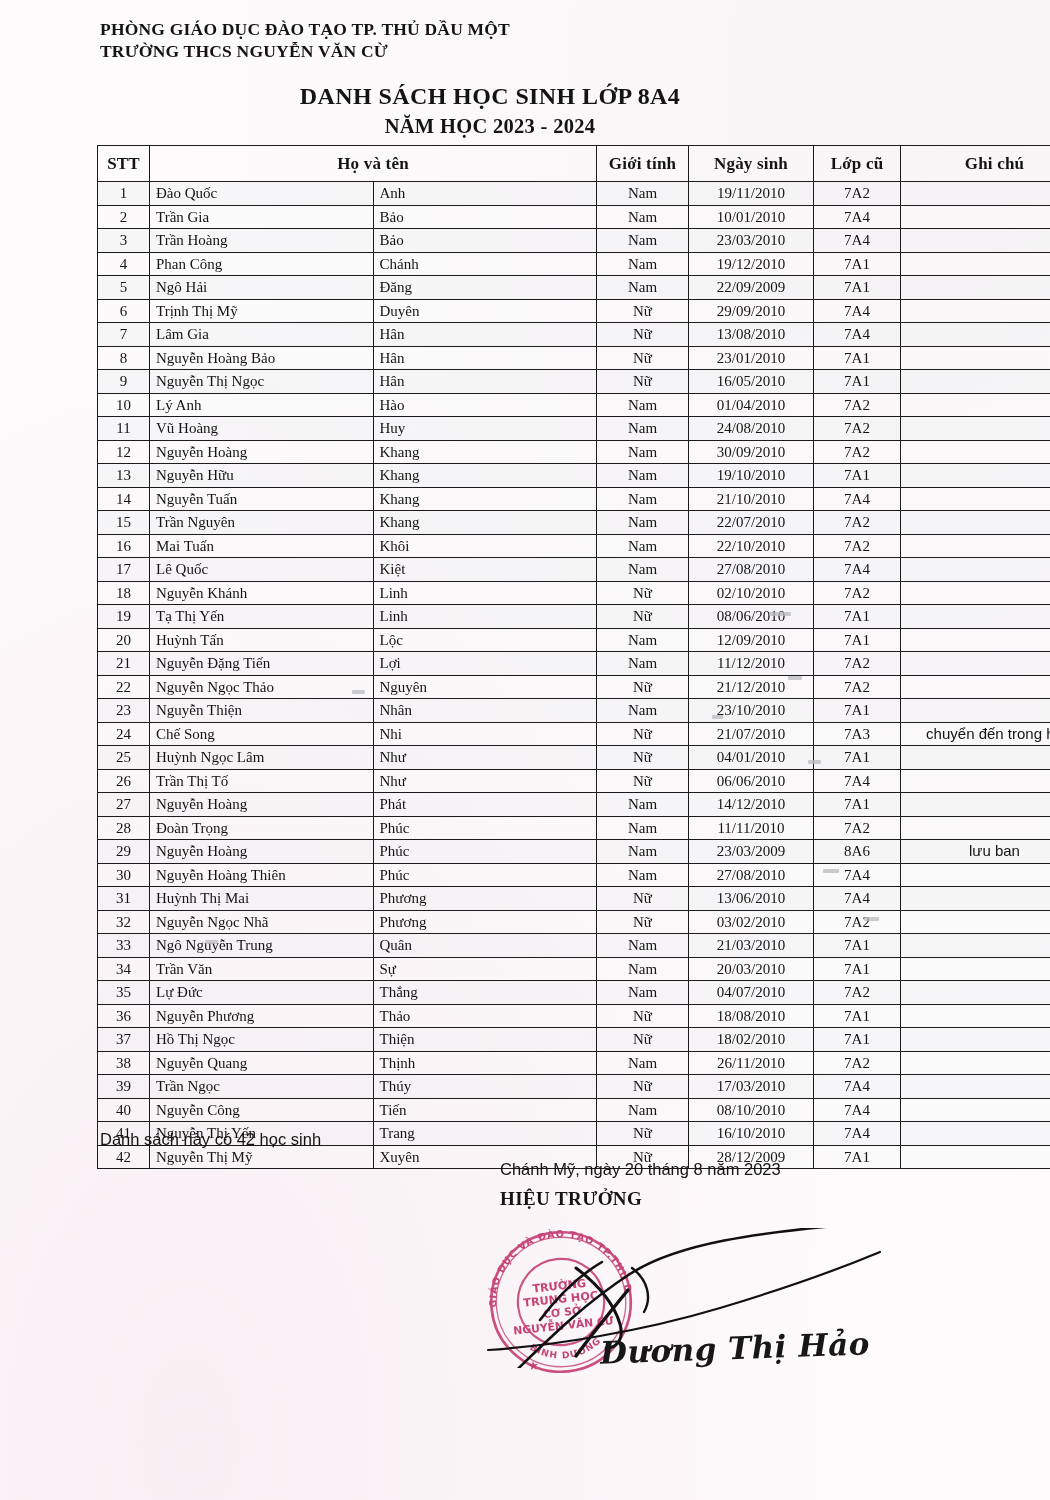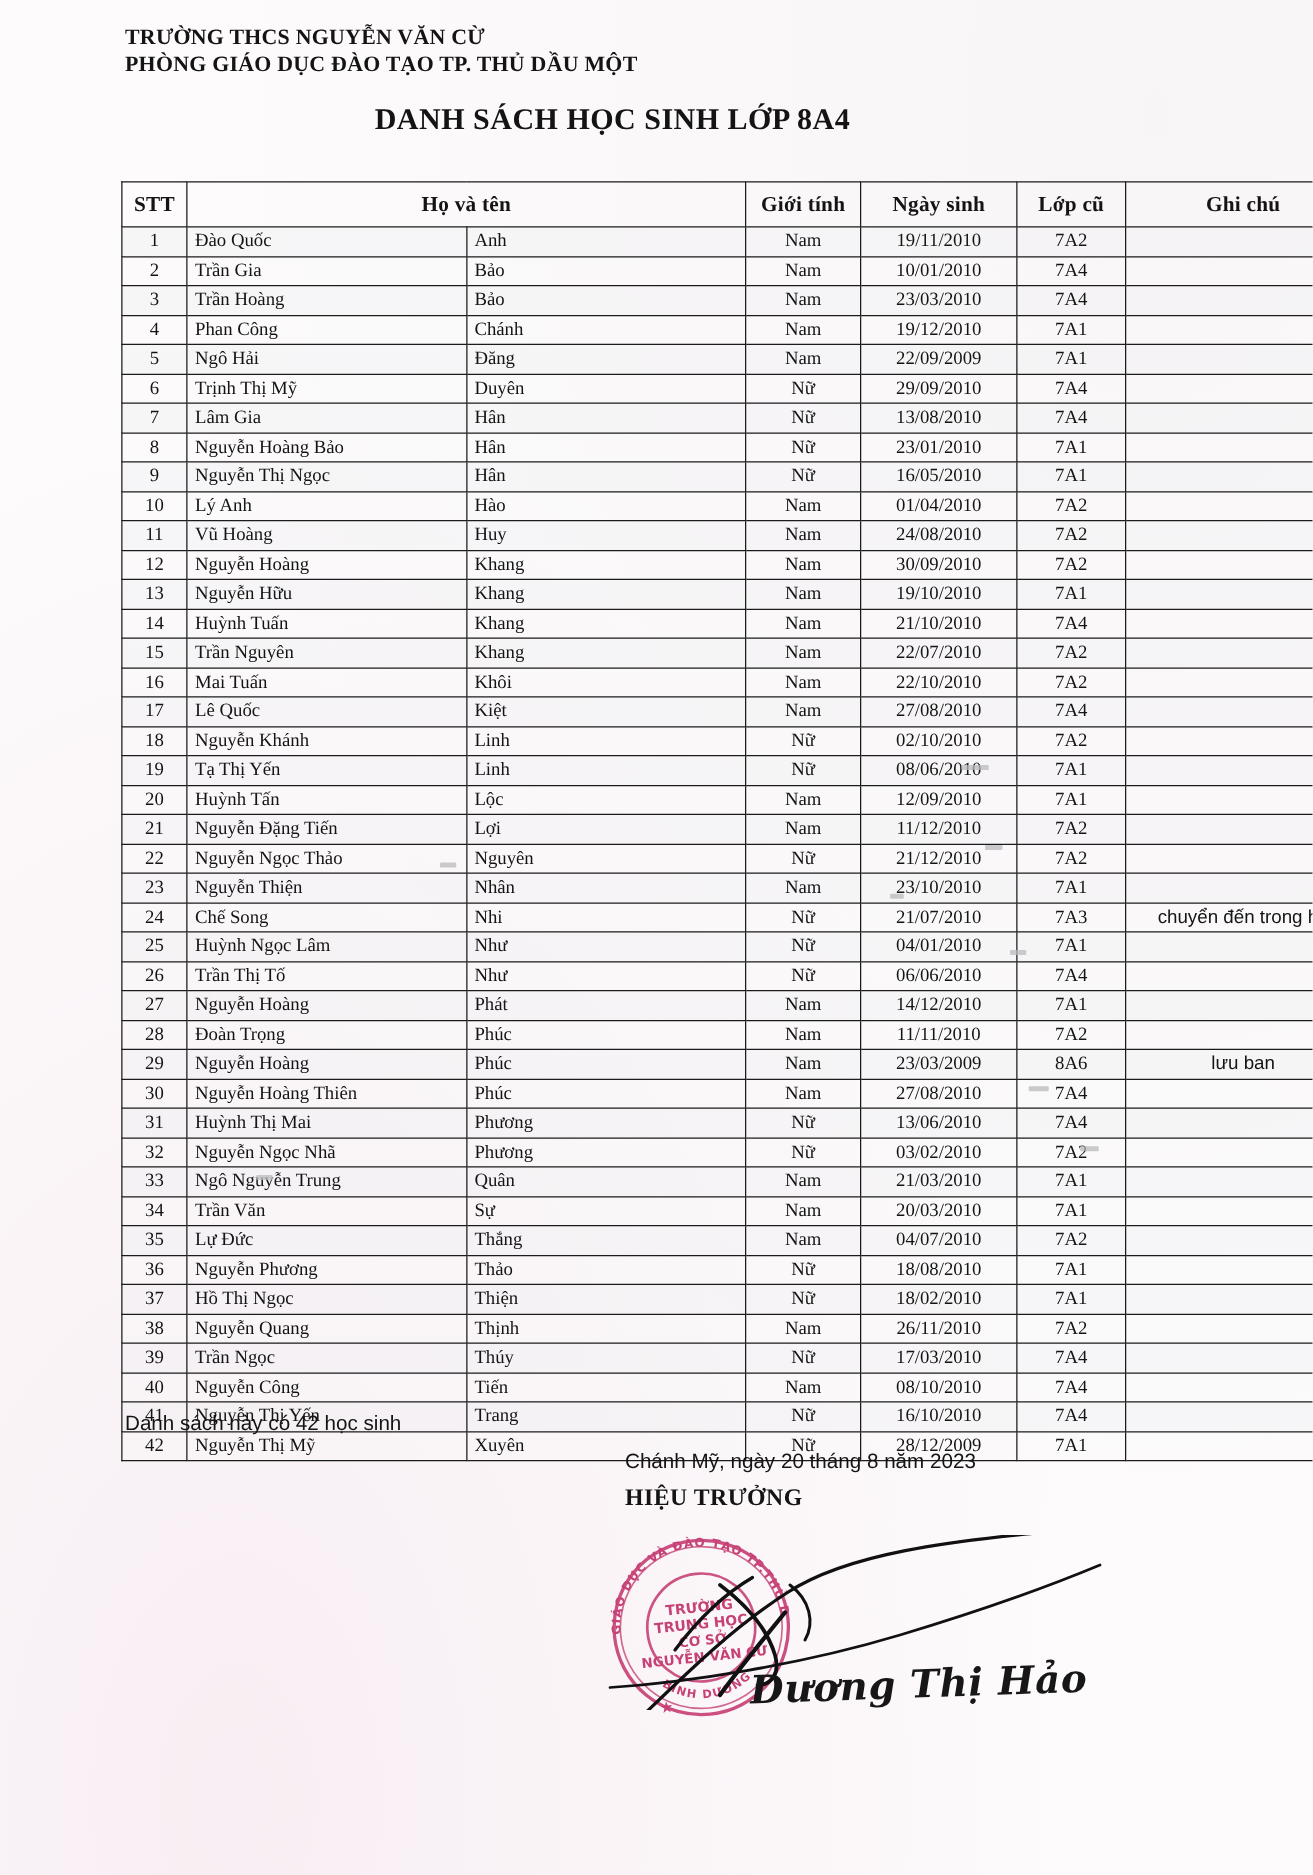--- a/index.html
+++ b/index.html
@@ -184,26 +184,27 @@
     border-radius: 1px;
     opacity: 0.75;
   }
 </style>
 </head>
 <body>
 
 <div class="page">
 
   <div class="letterhead">
+    <div class="lh-line">PHÒNG GIÁO DỤC ĐÀO TẠO TP. THỦ DẦU MỘT</div>
     <div class="lh-line">TRƯỜNG THCS NGUYỄN VĂN CỪ</div>
-    <div class="lh-line">PHÒNG GIÁO DỤC ĐÀO TẠO TP. THỦ DẦU MỘT</div>
   </div>
 
   <div class="doc-titles">
     <div class="doc-title-main">DANH SÁCH HỌC SINH LỚP 8A4</div>
+    <div class="doc-title-sub">NĂM HỌC 2023 - 2024</div>
   </div>
 
   <div class="roster-wrap">
     <table class="roster">
       <thead>
         <tr>
           <th class="c-stt">STT</th>
           <th class="name-head" colspan="2">Họ và tên</th>
           <th class="c-gt">Giới tính</th>
           <th class="c-ns">Ngày sinh</th>
@@ -324,21 +325,21 @@
             <td class="c-stt">13</td>
             <td class="c-ho">Nguyễn Hữu</td>
             <td class="c-ten">Khang</td>
             <td class="c-gt">Nam</td>
             <td class="c-ns">19/10/2010</td>
             <td class="c-lop">7A1</td>
             <td class="c-ghi note-cell"></td>
           </tr>
           <tr>
             <td class="c-stt">14</td>
-            <td class="c-ho">Huỳnh Tuấn</td>
+            <td class="c-ho">Nguyễn Tuấn</td>
             <td class="c-ten">Khang</td>
             <td class="c-gt">Nam</td>
             <td class="c-ns">21/10/2010</td>
             <td class="c-lop">7A4</td>
             <td class="c-ghi note-cell"></td>
           </tr>
           <tr>
             <td class="c-stt">15</td>
             <td class="c-ho">Trần Nguyên</td>
             <td class="c-ten">Khang</td>

